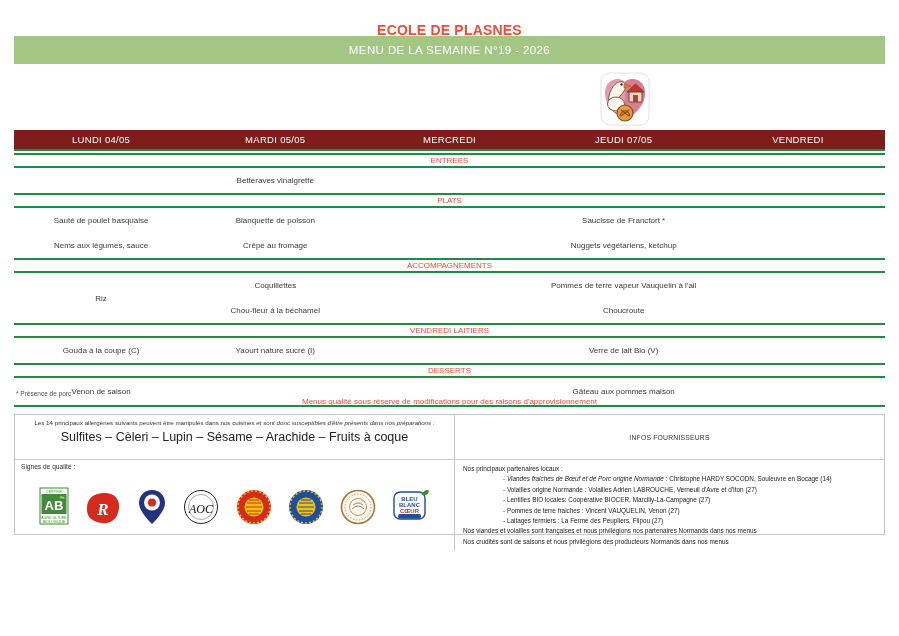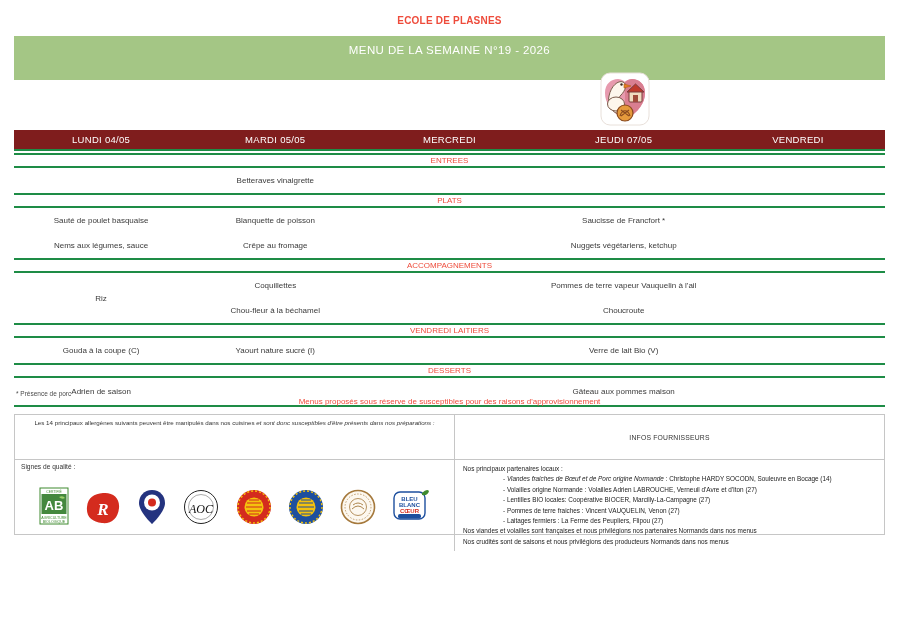--- a/index.html
+++ b/index.html
@@ -2,25 +2,25 @@
 <html><head>
 <meta charset="utf-8">
 <style>
   * { box-sizing: border-box; }
   html,body { margin:0; padding:0; }
   body {
     width:899px; height:636px; background:#fff; position:relative;
     font-family:"Liberation Sans", sans-serif; overflow:hidden;
   }
   .page-title {
-    position:absolute; top:15px; left:0; width:100%; text-align:center;
-    color:#ee4b3b; font-size:10px; font-weight:bold; letter-spacing:.2px;
+    position:absolute; top:22px; left:0; width:100%; text-align:center;
+    color:#ee4b3b; font-size:14px; font-weight:bold; letter-spacing:.2px;
   }
   .banner {
-    position:absolute; top:36px; left:14px; width:871px; height:44px;
+    position:absolute; top:36px; left:14px; width:871px; height:28px;
     background:#a4c685; color:#fff; font-size:11.5px; line-height:28px;
     text-align:center; letter-spacing:.4px;
   }
   .logo { position:absolute; top:71px; left:597px; width:56px; height:56px; }
 
   table.menu {
     position:absolute; top:130px; left:14px; width:871px;
     border-collapse:collapse; table-layout:fixed;
   }
   .menu th {
@@ -173,38 +173,39 @@
       <td>Yaourt nature sucré (I)</td>
       <td></td>
       <td>Verre de lait Bio (V)</td>
       <td></td>
     </tr>
 
     <tr class="band">
       <td colspan="5">DESSERTS</td>
     </tr>
     <tr class="h29 last">
-      <td>Adrien de saison</td>
+      <td>Venon de saison</td>
       <td></td>
       <td></td>
       <td>Gâteau aux pommes maison</td>
       <td></td>
     </tr>
   </tbody>
 </table>
 
 <div class="footnote">* Présence de porc</div>
-<div class="disclaimer">Menus proposés sous réserve de susceptibles pour des raisons d'approvisionnement</div>
+<div class="disclaimer">Menus qualité sous réserve de modifications pour des raisons d'approvisionnement</div>
 
 <div class="infobox">
 
   <div class="cell-allergens">
     <div class="allerg-intro">
       <span>Les 14 principaux allergènes suivants peuvent être manipulés dans nos cuisines </span><span class="it">et sont donc susceptibles d'être présents dans nos préparations :</span>
     </div>
+    <div class="allerg-line">Sulfites – Cèleri – Lupin – Sésame – Arachide – Fruits à coque</div>
   </div>
 
   <div class="cell-supplier-header">INFOS FOURNISSEURS</div>
 
   <div class="cell-quality">
     <div class="sq-label">Signes de qualité :</div>
     <div class="logos">
 
       <svg width="30" height="38" viewBox="0 0 30 38">
         <rect x="1" y="1" width="28" height="36" fill="#fff" stroke="#3e8a2f" stroke-width="1"></rect>

